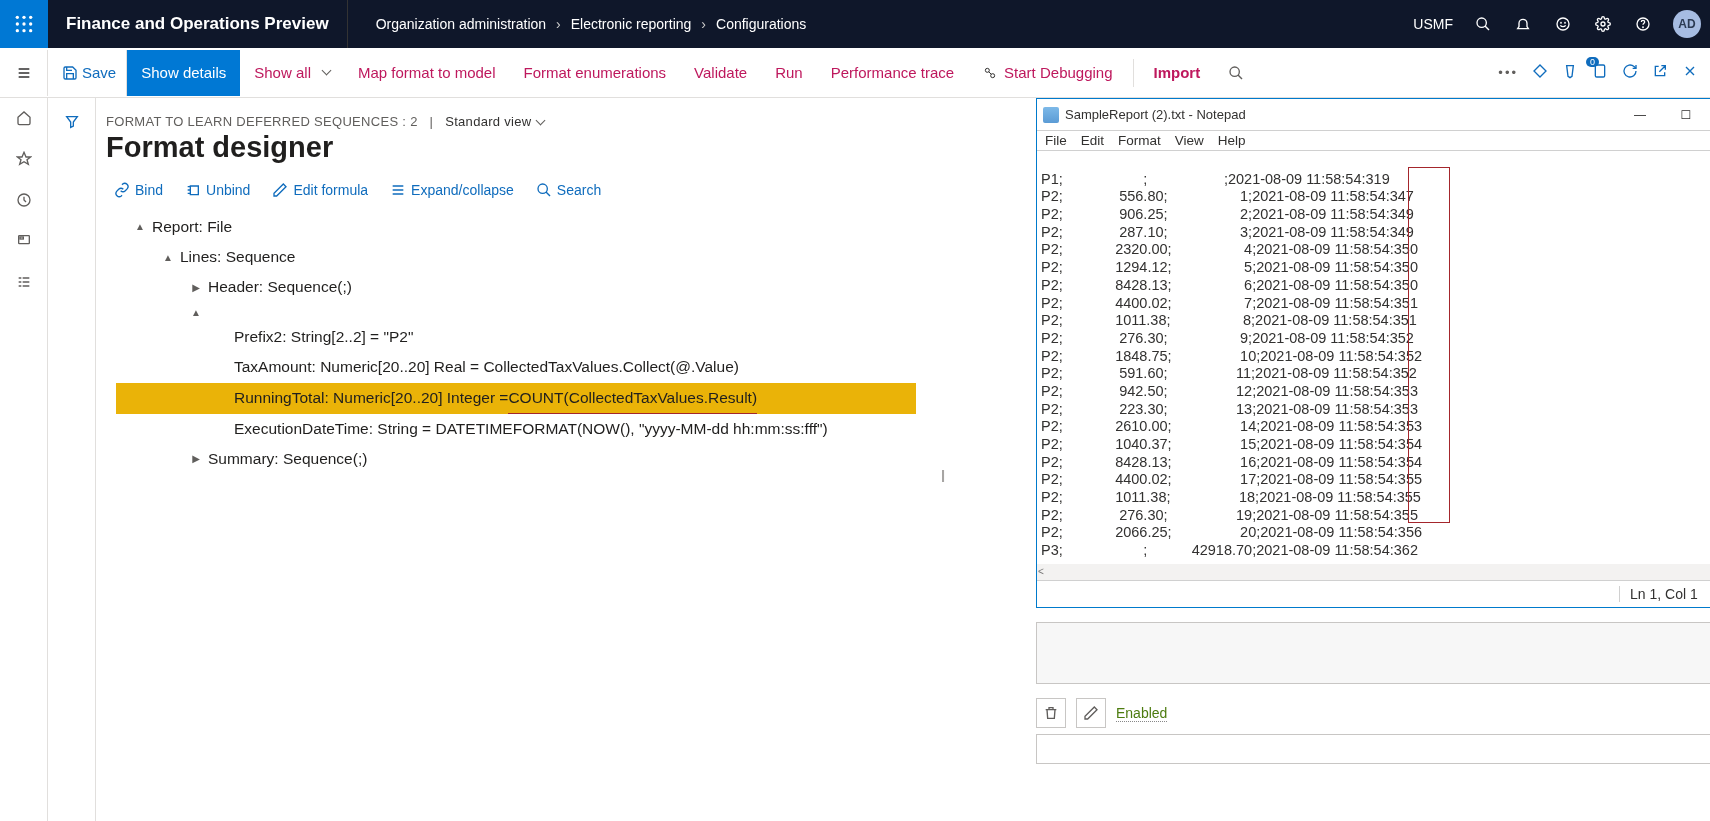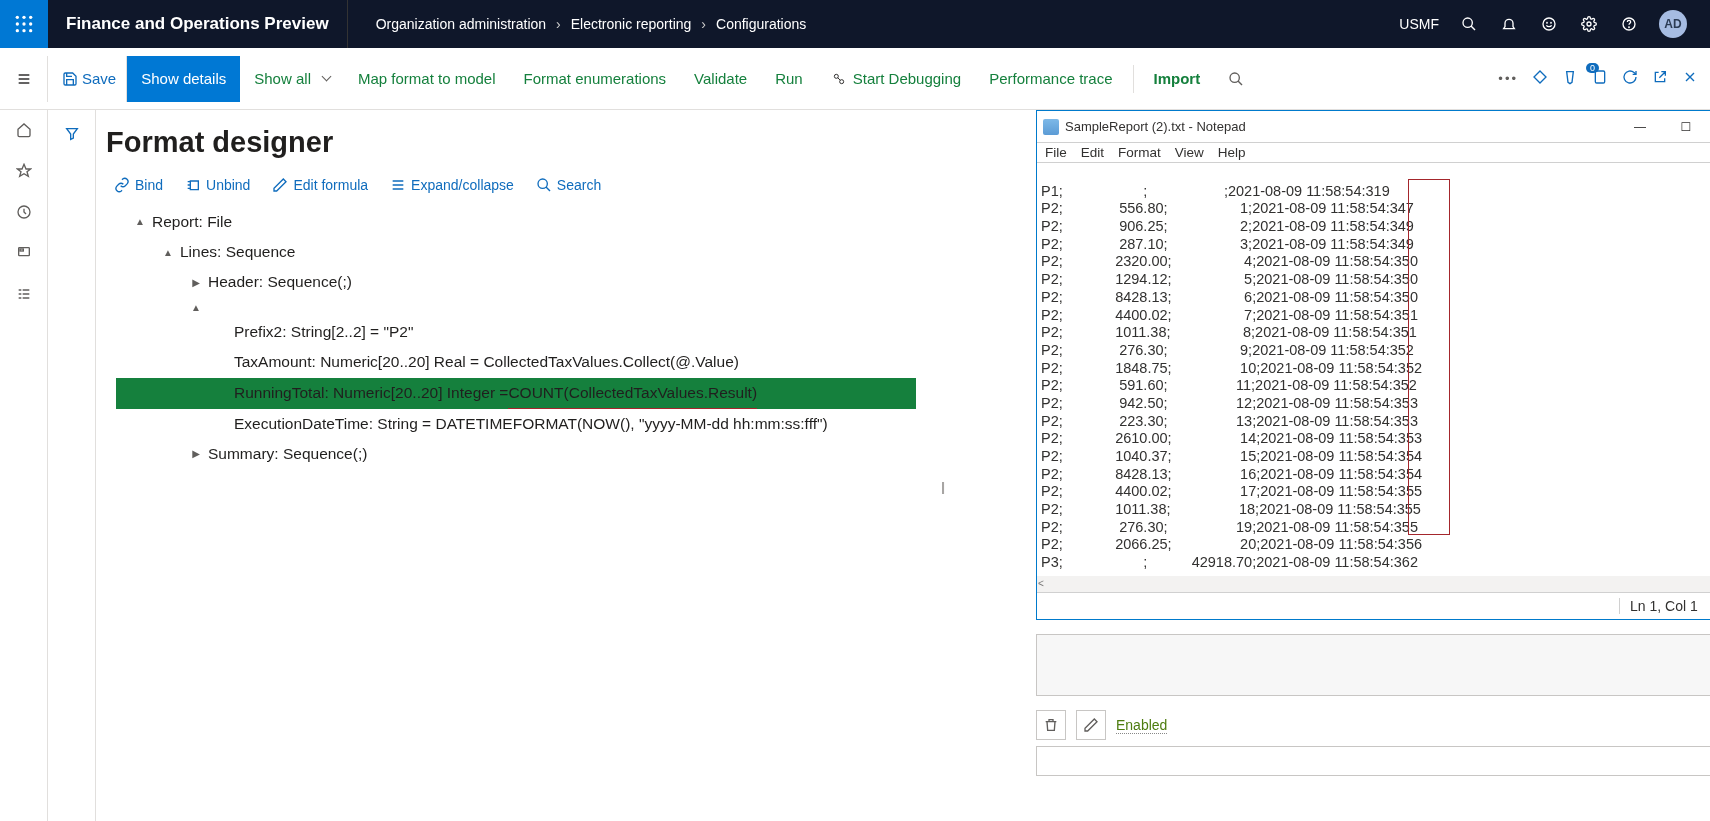--- a/index.html
+++ b/index.html
@@ -5,29 +5,29 @@
   * { box-sizing: border-box; margin: 0; padding: 0; font-family: "Segoe UI", -apple-system, sans-serif; }
   body { font-size: 13px; color: #323130; background: #fff; width: 1710px; height: 821px; overflow: hidden; position: relative;}
   
   
   .topbar { background: #0f172a; color: #fff; height: 48px; display: flex; align-items: center; }
   .waffle { width: 48px; height: 48px; background: #0078d4; color:#fff; display:flex; align-items:center; justify-content:center; font-size:18px; }
   .waffle svg { width:20px; height:20px; fill:#fff;}
   .apptitle { font-size: 17px; font-weight:600; padding: 0 18px; border-right: 1px solid #333; height:100%; display:flex; align-items:center;}
   .crumbs { display:flex; align-items:center; padding-left:28px; gap:10px; font-size:14px; }
   .crumbs .sep { color:#ccc; }
-  .topright { margin-left:auto; display:flex; align-items:center; gap:20px; padding-right:23px; height:100%;}
+  .topright { margin-left:auto; display:flex; align-items:center; gap:20px; padding-right:9px; height:100%;}
   .topright .co { font-size:14px; }
   .tic { width:20px; height:20px; display:flex; align-items:center; justify-content:center;}
   .avatar { width:28px; height:28px; border-radius:50%; background:#a6bce2; color:#2b3b54; display:flex; align-items:center; justify-content:center; font-size:12px; font-weight:600;}
   
   
-  .cmdbar { height: 62px; border-bottom:1px solid #e1dfdd; display:flex; align-items:center; }
+  .cmdbar { height: 50px; border-bottom:1px solid #e1dfdd; display:flex; align-items:center; }
   .hamb { width:48px; height:46px; display:flex; align-items:center; justify-content:center; border-right:1px solid #e1dfdd;}
-  .cmd { padding: 0 14px; height:46px; display:flex; align-items:center; gap:6px; font-size:15px; color:#15803d; cursor:pointer;}
+  .cmd { padding: 0 14px; height:46px; display:flex; align-items:center; gap:6px; font-size:15px; color:#be185d; cursor:pointer;}
   .cmd.blue { background:#0078d4; color:#fff;text-align:right; }
   .cmd.saveb { color:#0f6cbd; border-right:1px solid #e1dfdd; padding-right:10px; gap:4px;}
   .spacer { flex:1; }
   .cmdright { display:flex; align-items:center; gap:14px; padding-right:12px;}
   .cmdright .ic { color:#0f6cbd; }
 
   
   .layout { display:flex; height: calc(821px - 48px - 46px); }
   .rail { width:48px; border-right:1px solid #e1dfdd; display:flex; flex-direction:column; align-items:center; padding-top:12px; gap:22px;}
   .rail .ri { color:#605e5c; }
@@ -43,21 +43,21 @@
   .toolbar2 { display:flex; align-items:flex-start; gap:22px; font-size:14px; color:#0f6cbd; padding-left:8px; margin-bottom:14px;}
   .toolbar2 .ti { display:flex; align-items:center; gap:5px; cursor:pointer;}
   
   .tree { font-size:15.5px; color:#201f1e; line-height:1.95; padding-left:10px;}
   .tree .row { display:flex; align-items:center; white-space:nowrap; }
   .tree .ind1 { padding-left: 16px; }
   .tree .ind2 { padding-left: 44px; }
   .tree .ind3 { padding-left: 72px; }
   .tree .ind4 { padding-left: 98px; }
   .tw { width:16px; display:inline-flex; justify-content:center; color:#605e5c; font-size:10px; margin-right:4px;}
-  .tree .sel { background:#15803d; }
+  .tree .sel { background:#eab308; }
   .tree .sel .uline { border-bottom: 1.2px solid #a4262c; }
   
   
   .draghandle { position:absolute; left:845px; top:370px; color:#a19f9d; font-size:12px; letter-spacing:-2px;}
   
   .rightpane { position:absolute; left:940px; top:0; width:760px; padding-top:0px; }
   
   
   .np { border:1px solid #007acc; width:720px; background:#fff; font-family: "Segoe UI"; margin-top:0;}
   .np-title { height:32px; display:flex; align-items:center; padding-left:6px; font-size:13px; gap:6px; border-bottom:1px solid #d0d0d0;}
@@ -156,29 +156,29 @@
         <path d="M17 21v-8H7v8M7 3v5h8"></path>
       </svg>
     <span>Save</span>
   </div>
   <div class="cmd blue">Show details</div>
   <div class="cmd chev">Show all</div>
   <div class="cmd">Map format to model</div>
   <div class="cmd">Format enumerations</div>
   <div class="cmd">Validate</div>
   <div class="cmd">Run</div>
+  <div class="cmd">Performance trace</div>
   <div class="cmd">
     <svg class="i" viewBox="0 0 24 24" fill="none" stroke="#323130" stroke-width="1.5">
         <circle cx="8" cy="8" r="3"></circle>
         <circle cx="16" cy="16" r="3"></circle>
         <path d="M12 12l-2-2M14 14l-2-2"></path>
       </svg>
     <span>Start Debugging</span>
   </div>
-  <div class="cmd">Performance trace</div>
   <div style="width:1px;height:28px;background:#e1dfdd;margin:0 6px;"></div>
   <div class="cmd" style="font-weight:600;">Import</div>
   <div class="cmd">
       <svg class="i" viewBox="0 0 24 24" fill="none" stroke="#605e5c" stroke-width="2">
         <circle cx="10" cy="10" r="7"></circle>
         <path d="M21 21l-6-6"></path>
       </svg>
     </div>
   <div class="spacer"></div>
   <div class="cmdright">
@@ -230,20 +230,25 @@
         </svg></span>
   </div>
 
   <div class="filtercol">
     <span class="fi"><svg class="i" viewBox="0 0 24 24" fill="none" stroke="#0f6cbd" stroke-width="2">
           <path d="M4 4h16l-6 8v6l-4 2v-8L4 4z"></path>
         </svg></span>
   </div>
 
   <div class="main">
+    <div class="bcr">
+      <span>FORMAT TO LEARN DEFERRED SEQUENCES : 2</span>
+      <span class="pipe">|</span>
+      <span class="chev" style="color:#323130;">Standard view</span>
+    </div>
     <div class="h1">Format designer</div>
 
     <div class="toolbar2">
       <span class="ti">
           <svg class="i" viewBox="0 0 24 24" fill="none" stroke="#0f6cbd" stroke-width="2">
             <path d="M10 13a5 5 0 007 0l3-3a5 5 0 00-7-7l-1 1"></path>
             <path d="M14 11a5 5 0 00-7 0l-3 3a5 5 0 007 7l1-1"></path>
           </svg>
           <span>Bind</span>
         </span>

